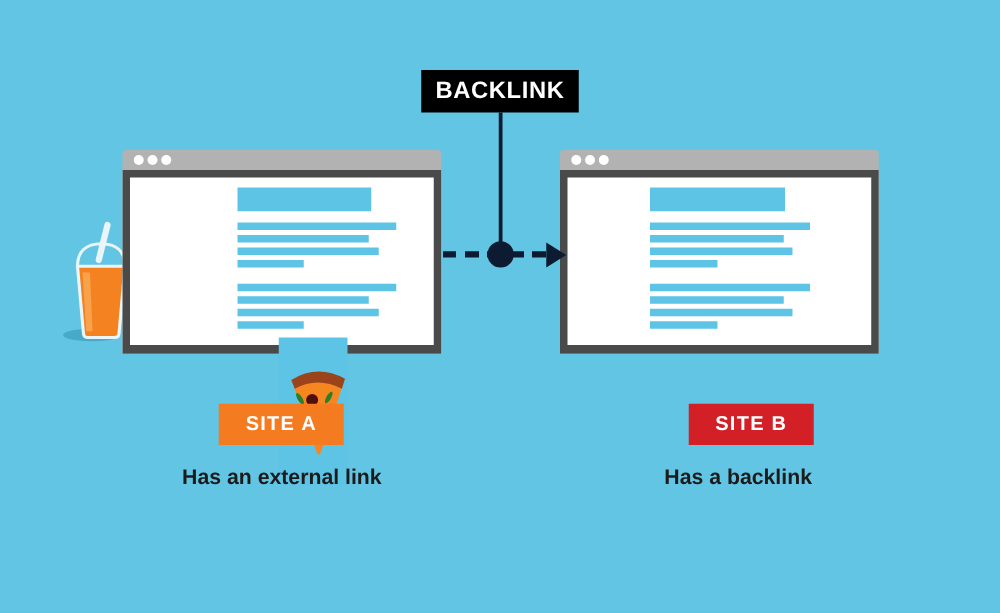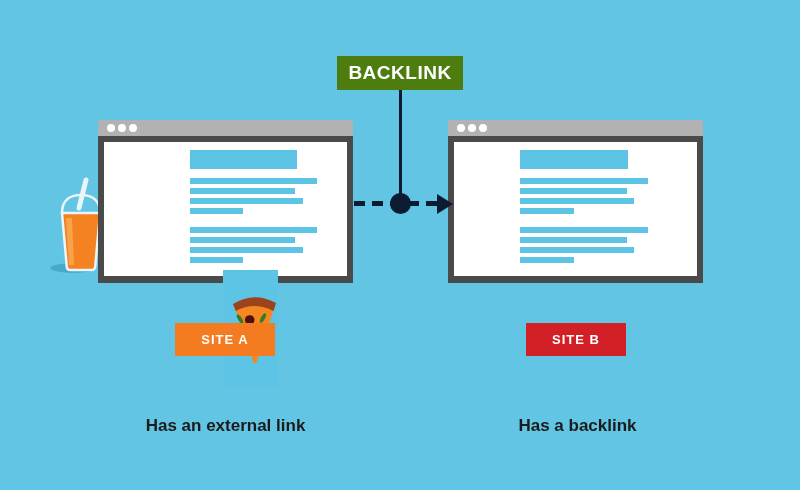--- a/index.html
+++ b/index.html
@@ -45,51 +45,51 @@
     background:repeating-linear-gradient(to right,#0C1B31 0 11px,transparent 11px 18px);
   }
   .arrow-head{
     position:absolute;left:437px;top:194px;width:0;height:0;z-index:5;
     border-left:16px solid #0C1B31;border-top:10px solid transparent;border-bottom:10px solid transparent;
   }
 
   
   .badge{
     position:absolute;top:323px;width:100px;height:33px;
-    color:#FFFFFF;font-weight:bold;font-size:13px;letter-spacing:1px;
+    color:#FFFFFF;font-weight:bold;font-size:16px;letter-spacing:1px;
     text-align:center;line-height:33px;z-index:2;
   }
   .badge-a{left:175px;background:#F47B20;}
-  .badge-b{left:526px;background:#D31F26;}
+  .badge-b{left:551px;background:#D31F26;}
   .caption{
     position:absolute;top:367px;width:255px;text-align:center;
-    color:#1B1B1B;font-weight:bold;font-size:17px;line-height:30px;z-index:2;margin-top:44px;
+    color:#1B1B1B;font-weight:bold;font-size:17px;line-height:30px;z-index:2;
   }
   .caption-a{left:98px;}
-  .caption-b{left:450px;}
+  .caption-b{left:463px;}
 
   
   .cup-wrap{position:absolute;left:45px;top:172px;z-index:1;}
 </style>
 </head>
 <body style="background: rgb(98, 197, 227);">
 
 <div class="stage">
 
   <div class="cup-wrap">
     <svg width="60" height="102" viewBox="0 0 60 102">
       <ellipse cx="28.5" cy="96" rx="23" ry="5" fill="#46AACB"></ellipse>
       <line x1="41" y1="8" x2="34" y2="36" stroke="#E9F5F9" stroke-width="5" stroke-linecap="round"></line>
       <path d="M17,41 C17,29 24,23 36,23 C48,23 55,29 55,41" fill="none" stroke="#E9F5F9" stroke-width="2.5"></path>
       <path d="M17,41 L55,41 L50.2,95 Q50,98 46.5,98 L25.5,98 Q22,98 21.8,95 Z" fill="#F58220" stroke="#E9F5F9" stroke-width="2.5"></path>
       <path d="M21,46 L27,46 L29,93 L24,93 Z" fill="#F9A24C"></path>
     </svg>
   </div>
 
-  <div class="backlink-box" style="background: #4d7c0f; color: rgb(255, 255, 255);">BACKLINK</div>
+  <div class="backlink-box" style="background: #000000; color: rgb(255, 255, 255);">BACKLINK</div>
   <div class="v-line"></div>
   <div class="dash-line"></div>
   <div class="link-dot"></div>
   <div class="arrow-head"></div>
 
   <div class="browser" style="left:98px;top:120px;">
     <div class="titlebar">
         <span class="dot-ctl"></span>
         <span class="dot-ctl"></span>
         <span class="dot-ctl"></span>

